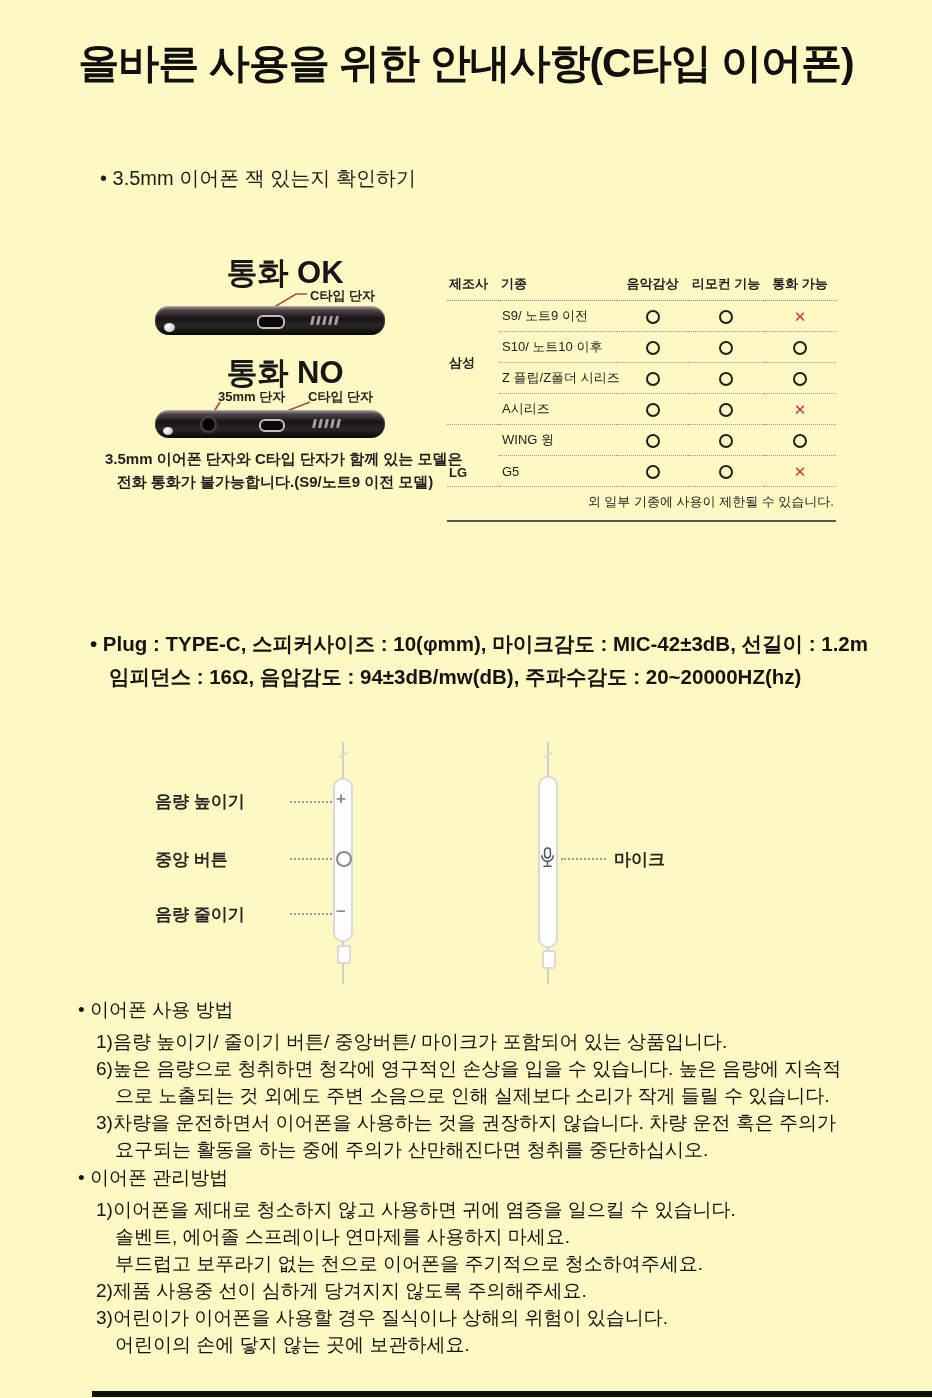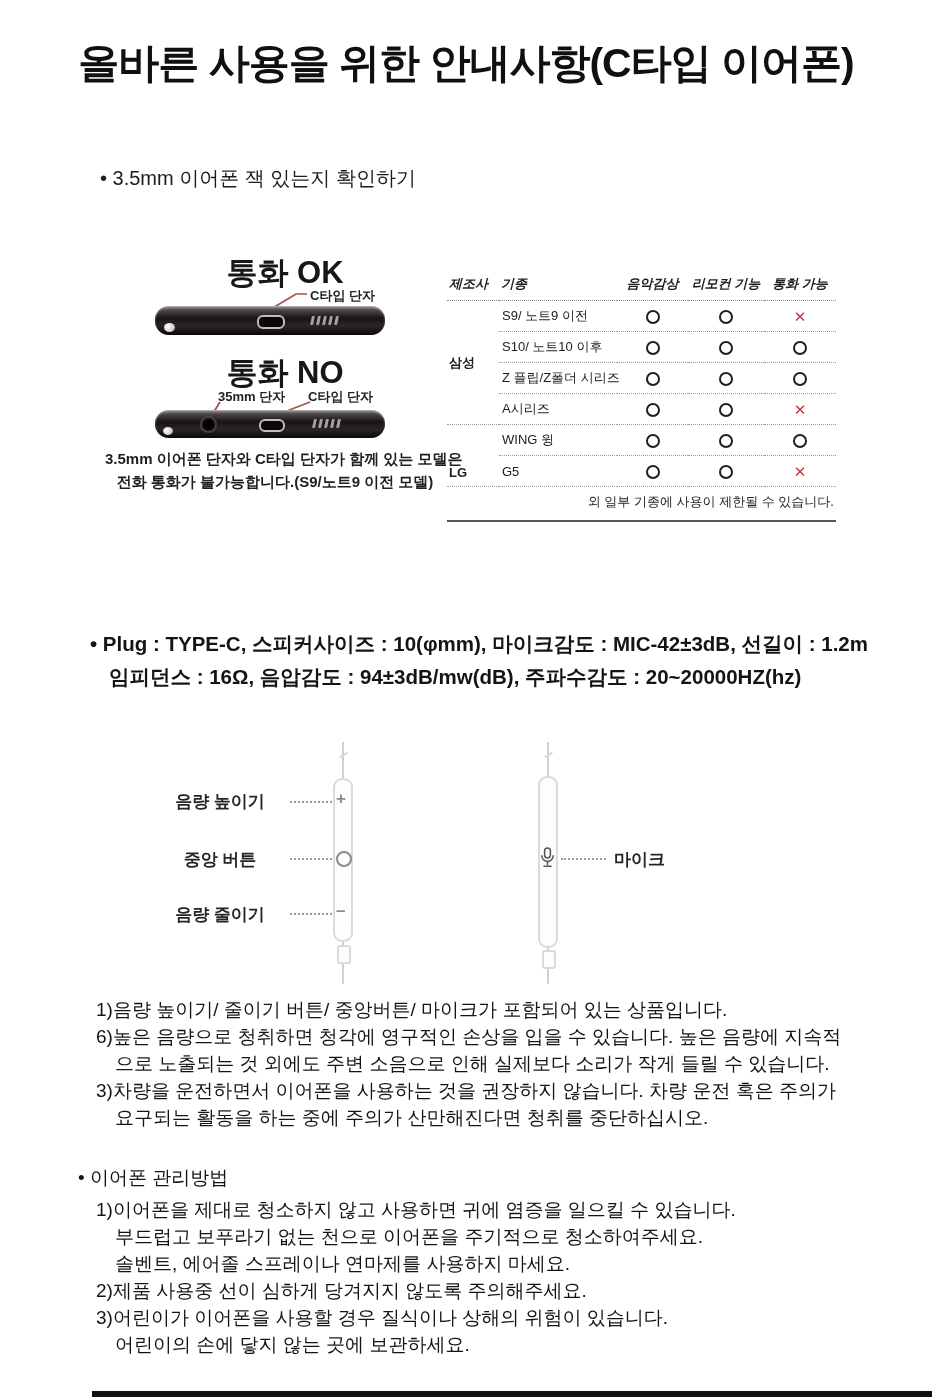--- a/index.html
+++ b/index.html
@@ -2,21 +2,21 @@
 <html style="--ink: #1c1c1c; --x: #c8353f; --leader: #a65048;"><head>
 <meta charset="utf-8">
 <style>
   :root{
     --ink:#1c1c1c;
     --x:#c8353f;
     --leader:#a65048;
   }
   html,body{margin:0;padding:0;background:#e9e9e9;}
   .page{
-    position:relative;width:932px;height:1398px;background:#ffffff;
+    position:relative;width:932px;height:1398px;background:#fef9c3;
     font-family:"Liberation Sans","DejaVu Sans",sans-serif;color:var(--ink);
     overflow:hidden;margin:0 auto;
   }
   .abs{position:absolute;}
 
   
   .doc-title{
     top:36px;left:0;width:932px;text-align:center;
     font-size:41px;font-weight:800;letter-spacing:-1px;color:#101010;
     white-space:nowrap;
@@ -60,21 +60,21 @@
   }
 
   
   .compat{top:272px;left:447px;width:389px;}
   .compat table{width:100%;border-collapse:collapse;table-layout:fixed;font-size:13px;color:#1d1d1d;}
   .compat col.c-maker{width:52px;}
   .compat col.c-model{width:118px;}
   .compat col.c-music{width:71px;}
   .compat col.c-remote{width:76px;}
   .compat col.c-call{width:72px;}
-  .compat th{font-weight:700;text-align:center;padding:3px 0 7px;border-bottom:1px dotted #8a8a8a;white-space:nowrap;font-style:italic;}
+  .compat th{font-weight:700;text-align:center;padding:3px 0 7px;border-bottom:1px dotted #8a8a8a;white-space:nowrap;}
   .compat th.th-left{text-align:left;padding-left:2px;}
   .compat tbody td{height:28px;border-top:1px dotted #9a9a9a;vertical-align:middle;white-space:nowrap;}
   .compat td.maker{font-weight:700;padding-left:2px;}
   .compat td.maker-bottom{vertical-align:bottom;padding-bottom:6px;}
   .compat td.model{text-align:left;padding-left:3px;}
   .compat td.mark{text-align:center;}
   .o-mark{display:inline-block;width:10px;height:10px;border:2px solid #1f1f1f;border-radius:50%;vertical-align:middle;}
   .x-mark{font-size:15px;font-weight:800;color:var(--x);line-height:1;vertical-align:middle;}
   .compat tfoot td{
     text-align:right;font-size:13px;padding:6px 2px 9px;white-space:nowrap;
@@ -87,21 +87,21 @@
 
   
   .remote-diagram{top:742px;left:0;width:932px;height:242px;}
   .cable{position:absolute;width:2px;background:#cfcfcf;}
   .capsule{position:absolute;width:16px;border:2px solid #dadada;border-radius:9px;background:#fdfdfd;}
   .cable-tick{position:absolute;width:9px;height:2px;background:#d8d8d8;transform:rotate(-32deg);}
   .plug-bit{position:absolute;width:10px;height:15px;border:2px solid #dadada;border-radius:3px;background:#fdfdfd;}
   .sym{position:absolute;color:#8a8a8a;font-weight:700;}
   .sym-circle{position:absolute;width:12px;height:12px;border:2px solid #8a8a8a;border-radius:50%;background:#fff;}
   .diag-label{position:absolute;font-size:17px;font-weight:700;color:#262626;white-space:nowrap;}
-  .lbl-right{width:130px;text-align:center;}
+  .lbl-right{width:130px;text-align:left;}
   .dot-leader{position:absolute;border-top:2px dotted #9a9a9a;height:0;}
   .mic-icon{position:absolute;}
   .mic-icon svg{display:block;}
   .mic-icon path,.mic-icon rect,.mic-icon line{fill:none;stroke:#555;stroke-width:1.5;stroke-linecap:round;}
 
   
   .textlist{font-size:19px;font-weight:500;line-height:27px;color:#141414;white-space:nowrap;}
   .textlist .heading{margin-bottom:5px;}
   .textlist .li{margin-left:18px;}
   .textlist .li.cont{margin-left:37px;}
@@ -266,35 +266,36 @@
         <path d="M1.8 8.8 a5.7 5.7 0 0 0 11.4 0"></path>
         <line x1="7.5" y1="14.6" x2="7.5" y2="17.4"></line>
         <line x1="4" y1="19.2" x2="11" y2="19.2"></line>
       </svg>
     </div>
     <div class="dot-leader" style="left:561px;top:116px;width:45px;"></div>
     <div class="diag-label" style="left:614px;top:106px;">마이크</div>
   </div>
 
   <div class="abs textlist usage">
+    <div class="heading">•  이어폰 사용 방법</div>
     <div>
         <div class="li">1)음량 높이기/ 줄이기 버튼/ 중앙버튼/ 마이크가 포함되어 있는 상품입니다.</div>
         <div class="li">6)높은 음량으로 청취하면 청각에 영구적인 손상을 입을 수 있습니다. 높은 음량에 지속적</div>
         <div class="li cont">으로 노출되는 것 외에도 주변 소음으로 인해 실제보다 소리가 작게 들릴 수 있습니다.</div>
         <div class="li">3)차량을 운전하면서 이어폰을 사용하는 것을 권장하지 않습니다. 차량 운전 혹은 주의가</div>
         <div class="li cont">요구되는 활동을 하는 중에 주의가 산만해진다면 청취를 중단하십시오.</div>
       </div>
   </div>
 
   <div class="abs textlist care">
     <div class="heading">•  이어폰 관리방법</div>
     <div>
         <div class="li">1)이어폰을 제대로 청소하지 않고 사용하면 귀에 염증을 일으킬 수 있습니다.</div>
+        <div class="li cont">솔벤트, 에어졸 스프레이나 연마제를 사용하지 마세요.</div>
         <div class="li cont">부드럽고 보푸라기 없는 천으로 이어폰을 주기적으로 청소하여주세요.</div>
-        <div class="li cont">솔벤트, 에어졸 스프레이나 연마제를 사용하지 마세요.</div>
         <div class="li">2)제품 사용중 선이 심하게 당겨지지 않도록 주의해주세요.</div>
         <div class="li">3)어린이가 이어폰을 사용할 경우 질식이나 상해의 위험이 있습니다.</div>
         <div class="li cont">어린이의 손에 닿지 않는 곳에 보관하세요.</div>
       </div>
   </div>
 
   <div class="abs scan-bar"></div>
 
 </div>
 

